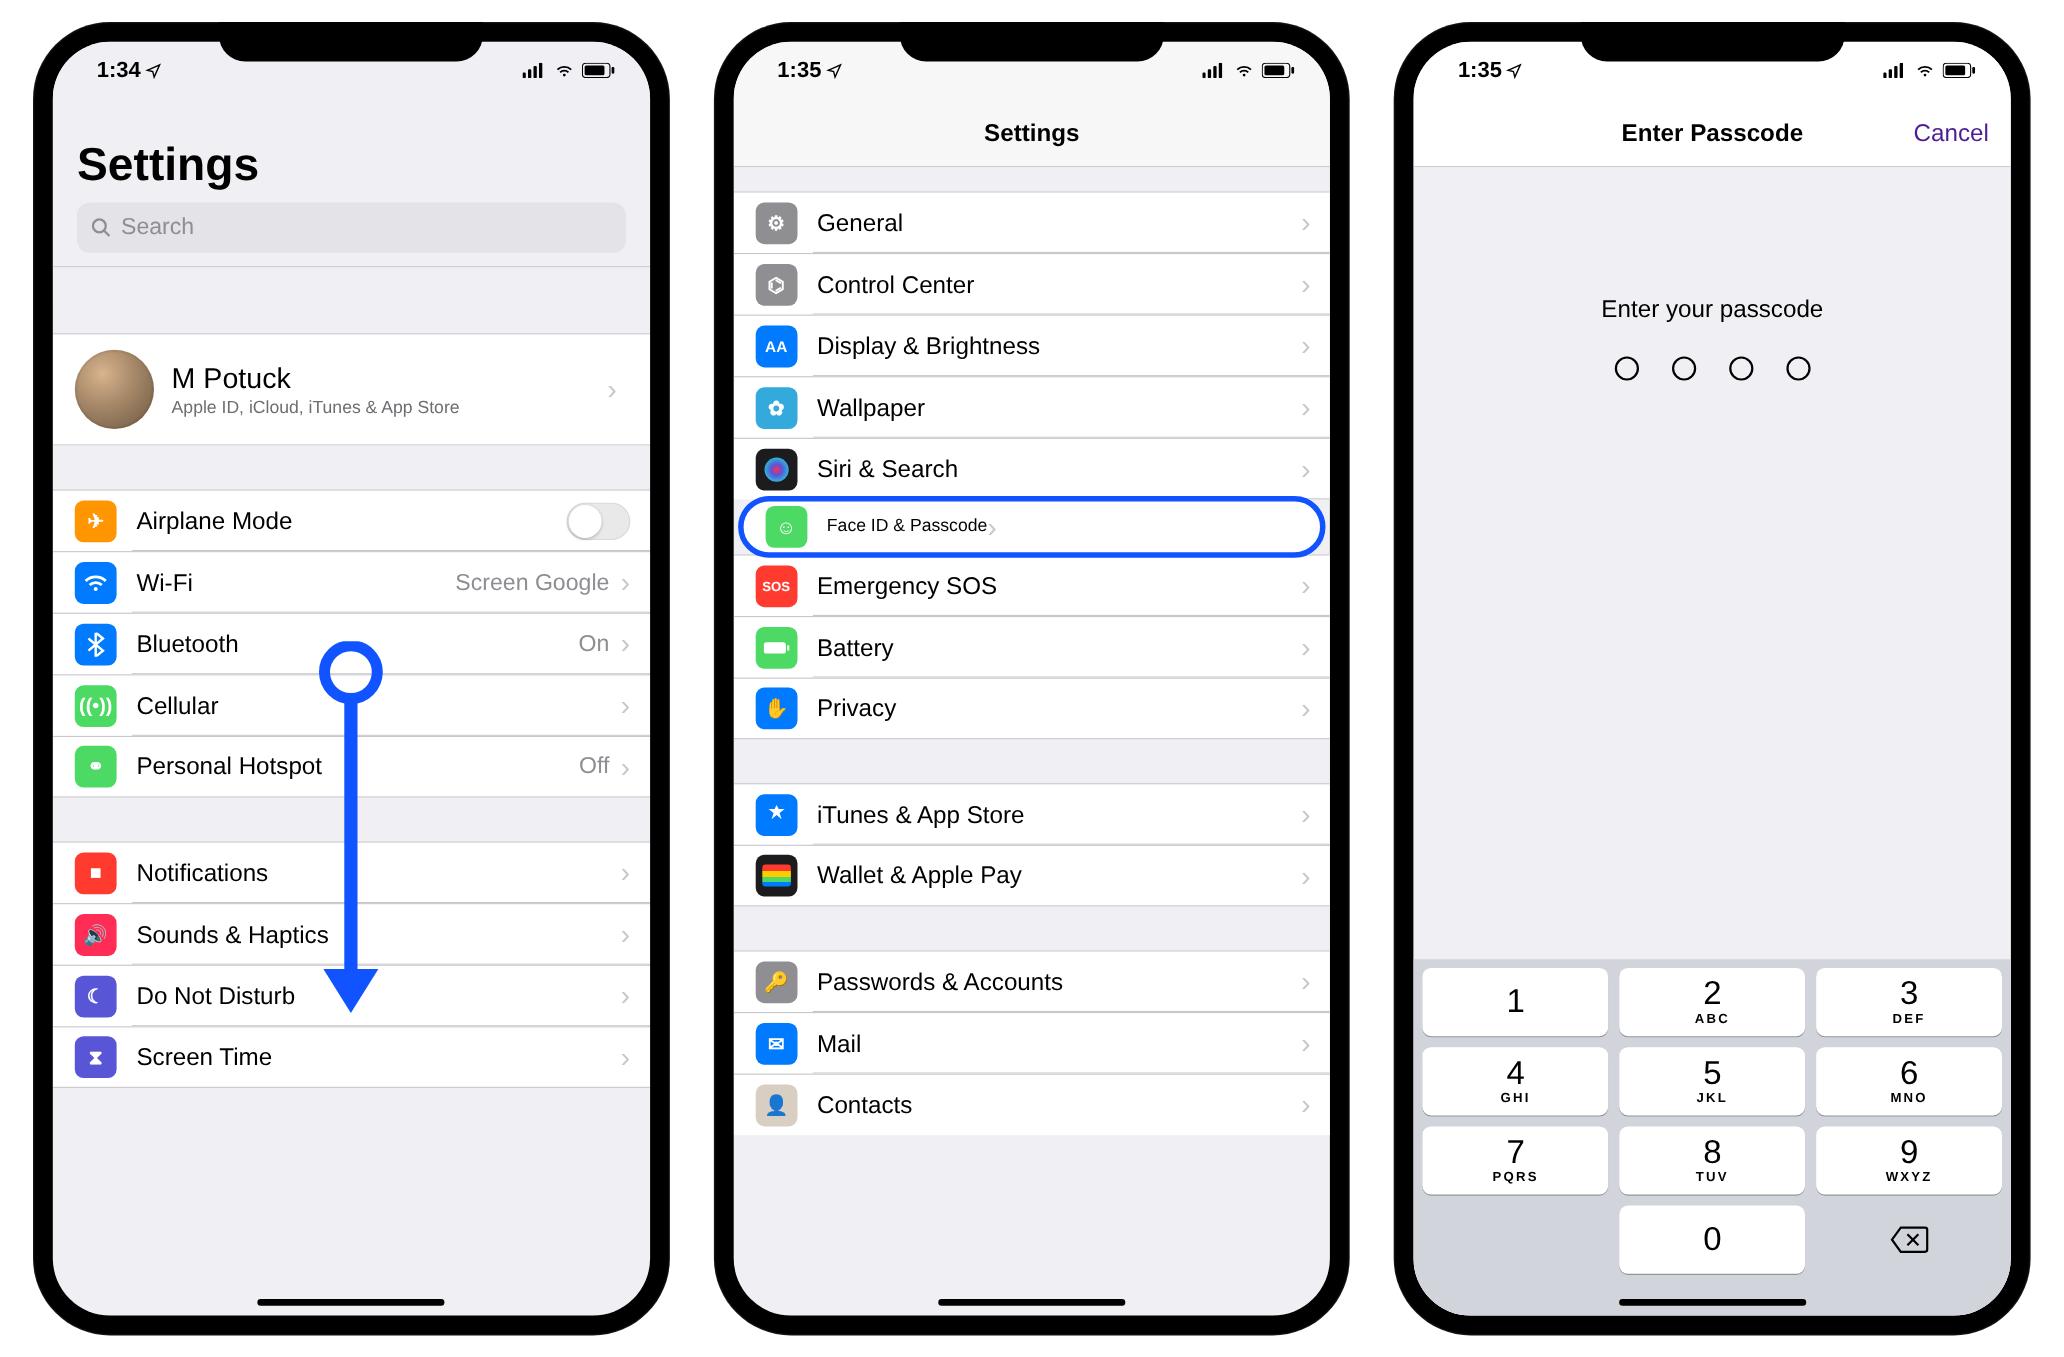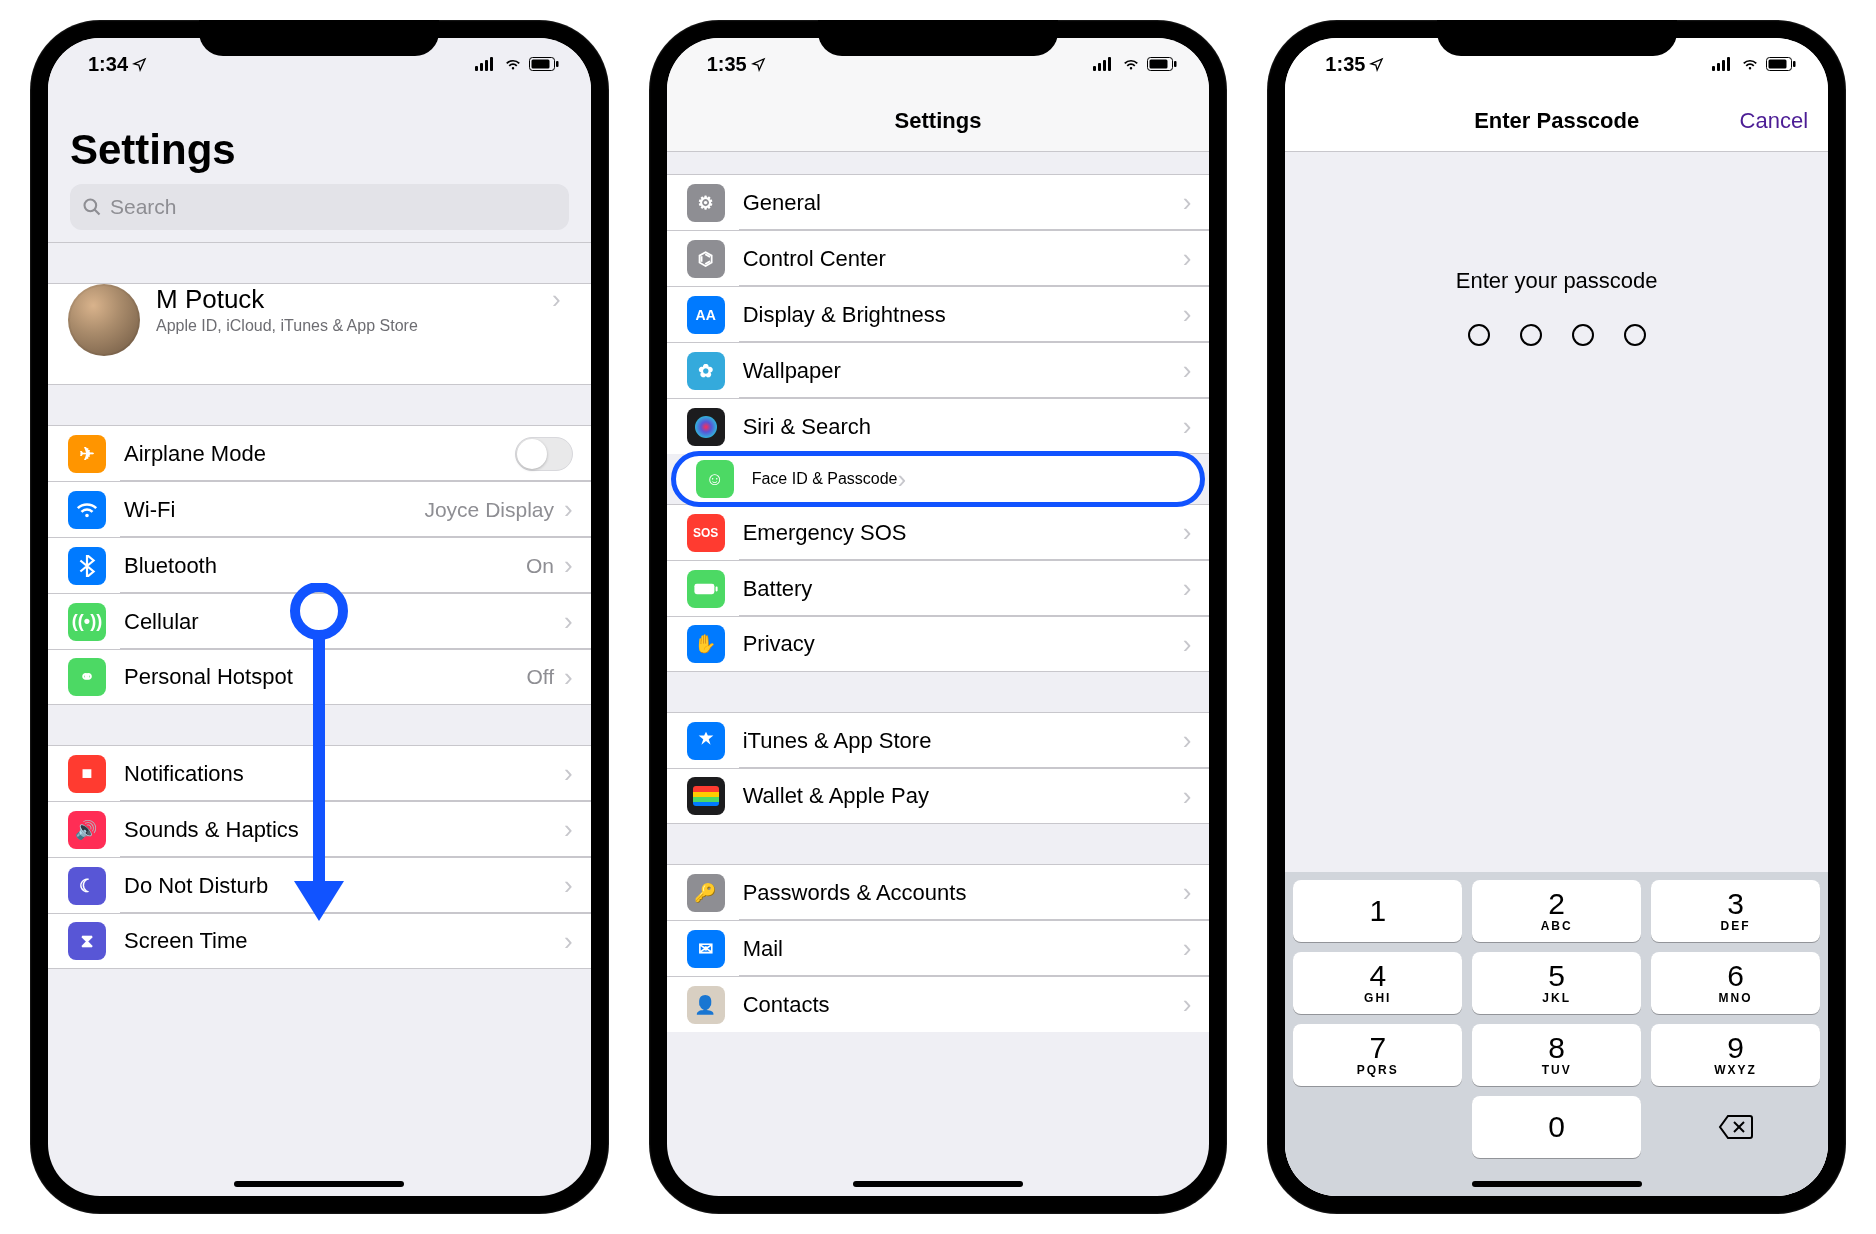--- a/index.html
+++ b/index.html
@@ -108,23 +108,23 @@
   .row.last-in-group { border-bottom: 1px solid #c8c7cc; }
   .row .label { flex: 1; font-size: 22px; color: #000; }
   .row .value { color: #8e8e93; font-size: 21px; margin-right: 10px; }
   .chevron { color: #c7c7cc; font-size: 26px; margin-right: 18px; font-weight: 300; }
   .icon-box {
     width: 38px; height: 38px; border-radius: 8px; margin-right: 18px;
     display: flex; align-items: center; justify-content: center; flex-shrink: 0;
     color: #fff; font-size: 18px; font-weight: 700;
   }
   .profile-row {
-    background: #fff; display: flex; height: 102px;
+    background: #fff; display: flex; align-items: center; height: 102px;
     padding-left: 20px; padding-right: 12px;
-    border-top: 1px solid #c8c7cc; border-bottom: 1px solid #c8c7cc;
+    border-top: 1px solid #c8c7cc; border-bottom: 1px solid #c8c7cc; margin-top: 20px;
   }
   .avatar {
     width: 72px; height: 72px; border-radius: 50%;
     background: radial-gradient(circle at 35% 30%, #d9b38c 0%, #a98b6b 40%, #6a543f 100%);
     margin-right: 16px; flex-shrink: 0;
     box-shadow: inset 0 0 0 2px rgba(0,0,0,.05);
   }
   .profile-name { font-size: 26px; font-weight: 400; }
   .profile-sub { color: #6d6d72; font-size: 16px; margin-top: 2px; }
   .toggle {
@@ -242,21 +242,21 @@
         <div class="toggle"></div>
         <div class="sep-indent"></div>
       </div>
       <div class="row">
         <div class="icon-box c-blue">
           <svg width="22" height="22" viewBox="0 0 24 24" fill="#fff">
               <path d="M12 20a2 2 0 100-4 2 2 0 000 4zM5 13a10 10 0 0114 0l-2 2a7 7 0 00-10 0zM1 9a16 16 0 0122 0l-2 2a13 13 0 00-18 0z"></path>
             </svg>
         </div>
         <div class="label">Wi-Fi</div>
-        <div class="value">Joyce Display</div>
+        <div class="value">Screen Google</div>
         <span class="chevron">›</span>
         <div class="sep-indent"></div>
       </div>
       <div class="row">
         <div class="icon-box c-blue">
           <svg width="18" height="22" viewBox="0 0 14 20" fill="none" stroke="#fff" stroke-width="2">
               <path d="M7 0v20l6-5-12-10M1 15l12-10-6-5"></path>
             </svg>
         </div>
         <div class="label">Bluetooth</div>

